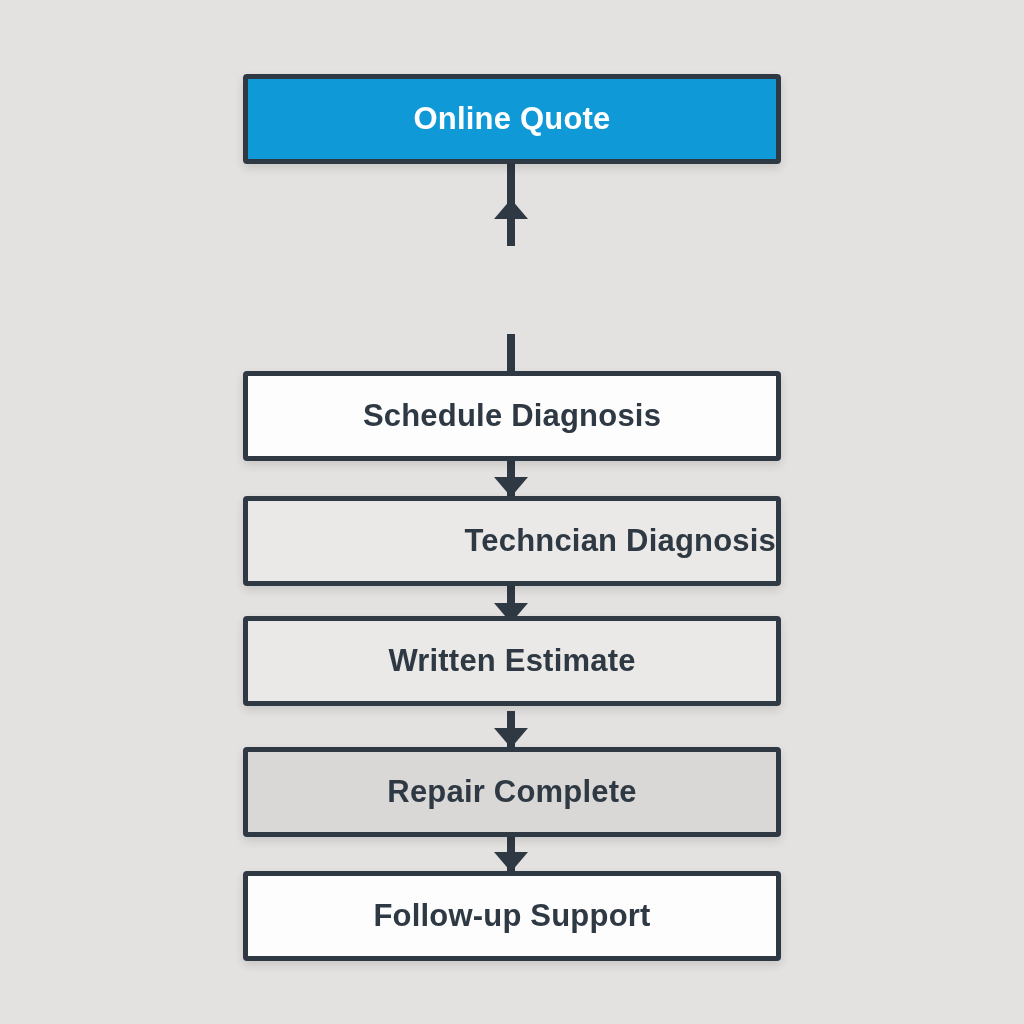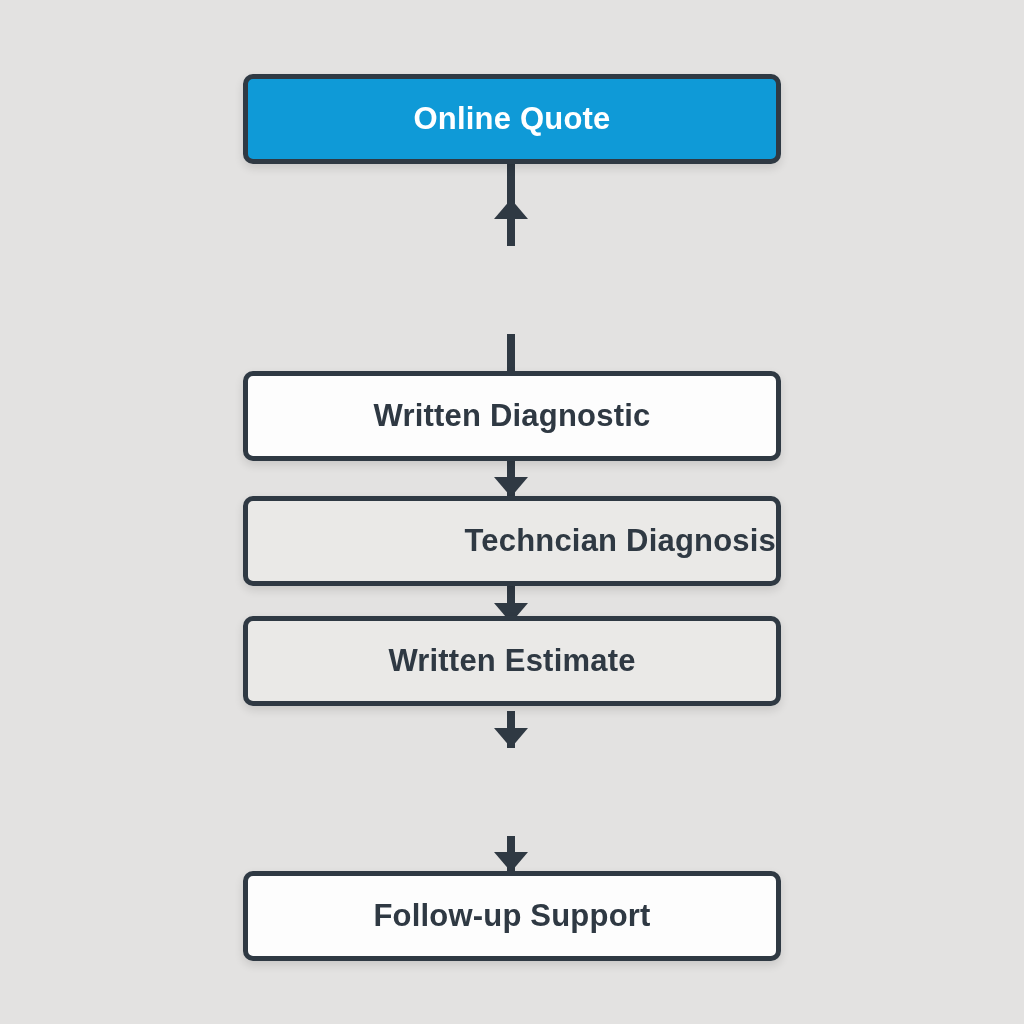--- a/index.html
+++ b/index.html
@@ -14,21 +14,21 @@
     overflow: hidden;
     font-family: "Liberation Sans", sans-serif;
   }
   .step {
     position: absolute;
     left: 243px;
     width: 538px;
     height: 90px;
     box-sizing: border-box;
     border: 5px solid var(--dark, #2f3943);
-    border-radius: 10px;
+    border-radius: 4px;
     display: flex;
     align-items: center;
     justify-content: center;
     font-weight: 700;
     font-size: 31px;
     letter-spacing: 0.2px;
     box-shadow: 0 4px 10px rgba(0,0,0,0.12);
     z-index: 2;
   }
   .step.blue        { background: var(--blue, #0f9ad7); color: var(--textOnBlue, #ffffff); }
@@ -68,27 +68,30 @@
 </style>
 </head>
 <body>
 
 <div class="canvas" id="canvas">
 
 <div class="step blue" style="top: 74px;">
       <span class="step-label">Online Quote</span>
     </div>
     <div class="step white" style="top: 371px;">
-      <span class="step-label">Written Diagnostic</span>
+      <span class="step-label">Schedule Diagnosis</span>
     </div>
     <div class="step light-gray" style="top: 496px; justify-content: flex-end;">
       <span class="step-label">Techncian Diagnosis</span>
     </div>
     <div class="step light-gray" style="top: 616px;">
       <span class="step-label">Written Estimate</span>
+    </div>
+    <div class="step gray" style="top: 747px;">
+      <span class="step-label">Repair Complete</span>
     </div>
     <div class="step white" style="top: 871px;">
       <span class="step-label">Follow-up Support</span>
     </div>
     <div class="connector" style="top: 163px; height: 83px;">
       <div class="line"></div>
     <div class="arrowhead up"></div>
     </div>
     <div class="connector" style="top: 334px; height: 38px;">
       <div class="line"></div>

